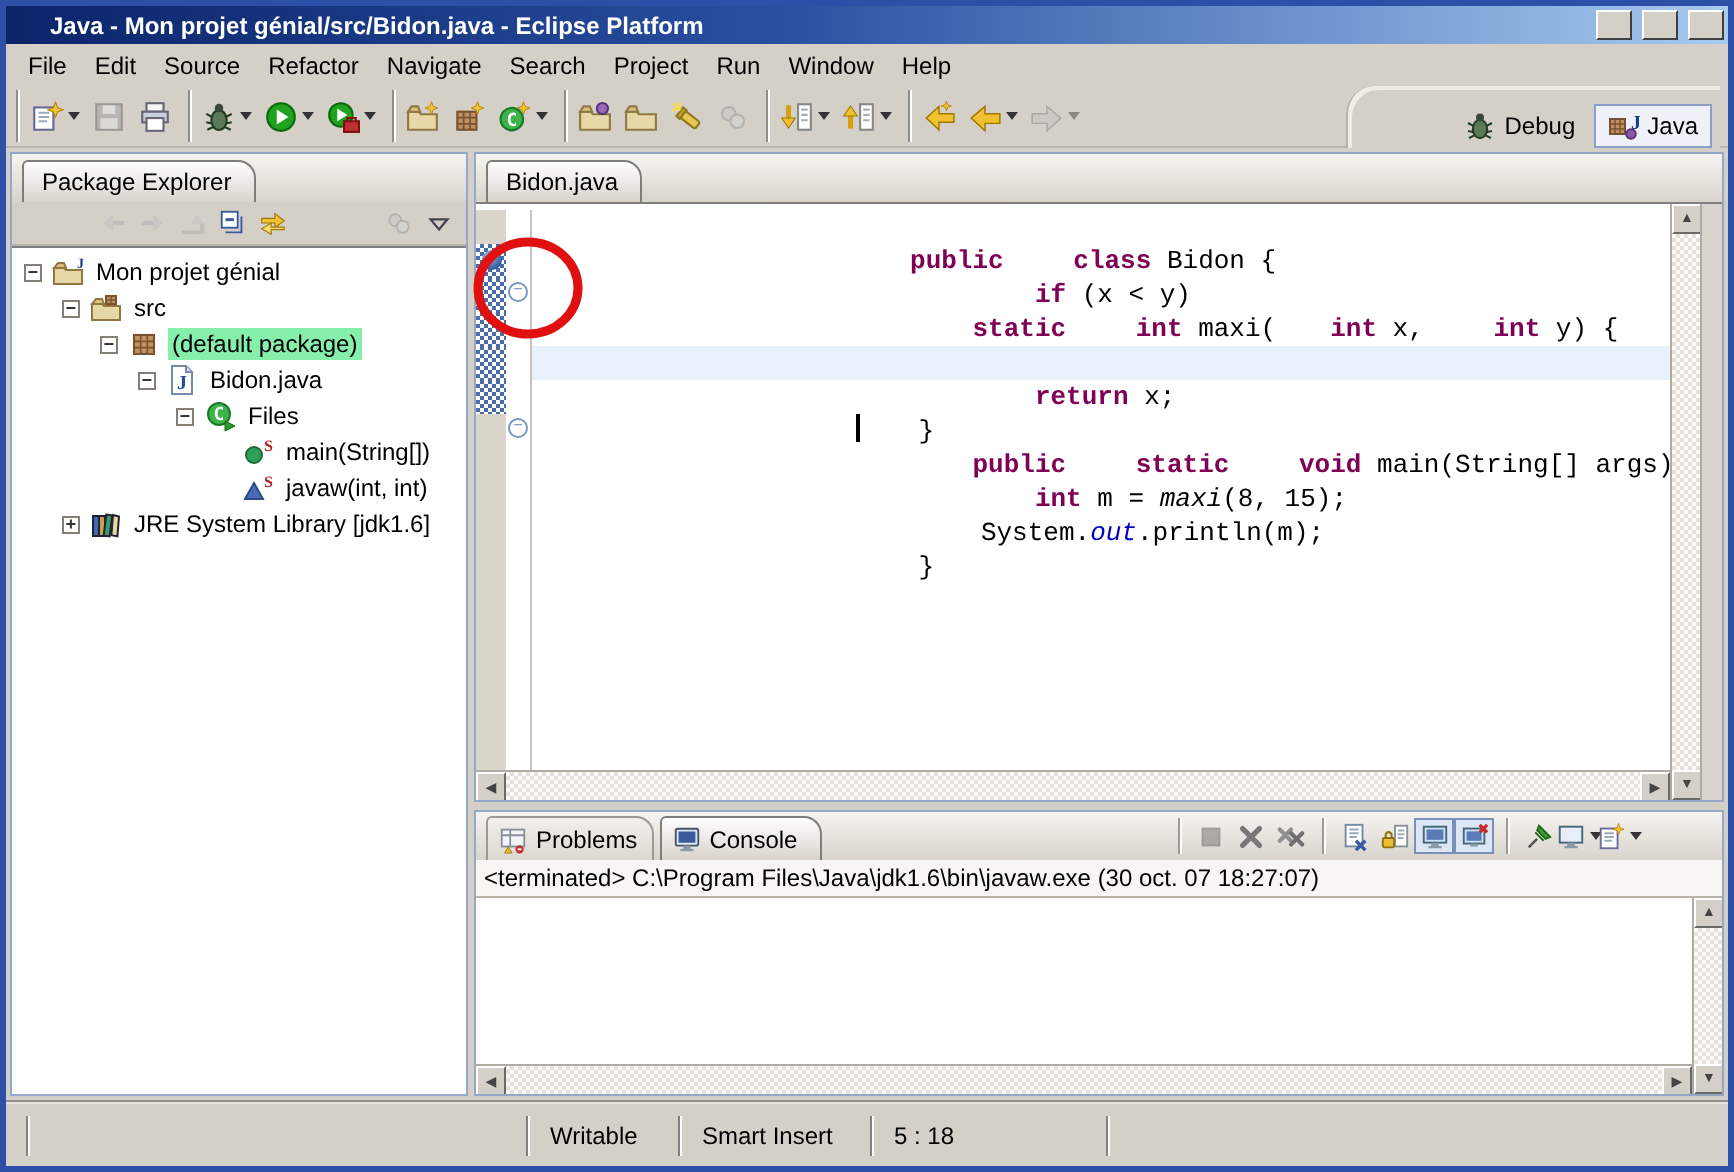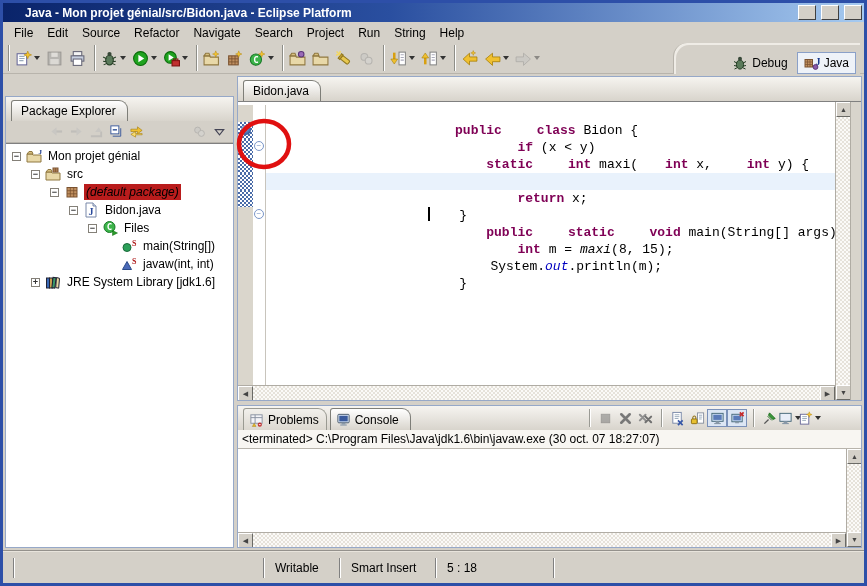--- a/index.html
+++ b/index.html
@@ -32,21 +32,21 @@
     border-left:1px solid #b8b4ac;border-radius:14px 0 0 0;background:#d4d0c8;box-shadow:inset 2px 2px 0 #efece6;height:31px;}
   .persp{display:flex;align-items:center;gap:4px;padding:2px 6px;border:1px solid transparent;background:transparent;
     font-family:"Liberation Sans",sans-serif;font-size:12px;}
   .persp svg{width:16px;height:16px;}
   .persp.active{background:#eef2f8;border:1px solid #8aa0c8;}
   
   .workbench{height:476px;display:flex;padding:2px;gap:0;}
   .sash-v{width:3px;}
   .sash-h{height:4px;}
   .panel{border:1px solid #96a8c8;background:#d4d0c8;display:flex;flex-direction:column;overflow:hidden;}
-  .left-panel{width:229px;flex:0 0 auto;margin-top:20px;}
+  .left-panel{width:229px;flex:0 0 auto;}
   .right-col{flex:1;display:flex;flex-direction:column;min-width:0;}
   .editor-panel{height:325px;flex:0 0 auto;}
   .console-panel{flex:1;}
   
   .view-tabs{height:24px;display:flex;align-items:flex-end;background:linear-gradient(#f6f4f0,#d8d4cc);padding:0 2px;flex:0 0 auto;}
   .vtab{display:flex;align-items:center;gap:4px;padding:3px 7px 3px 5px;margin-left:3px;white-space:nowrap;
     border:1px solid #9a9a92;border-bottom:none;border-radius:3px 9px 0 0;background:linear-gradient(#f2f0ec,#dcd8d0);}
   .vtab.active{background:linear-gradient(#ffffff,#d8d4cc);border-color:#7e7e78;}
   .vtab svg{width:15px;height:15px;}
   .vt-right{margin-left:auto;align-self:center;display:flex;align-items:center;gap:2px;padding-right:2px;}
@@ -61,21 +61,21 @@
   .vtb-group{display:flex;align-items:center;margin-left:6px;padding-left:5px;border-left:1px solid #9a9a94;box-shadow:inset 1px 0 0 #fff;height:18px;}
   
   .tree{flex:1;background:#fff;border-top:1px solid #808080;overflow:hidden;padding:3px 0 0 4px;}
   .tree-row{display:flex;align-items:center;height:18px;white-space:nowrap;}
   .expander{width:9px;height:9px;flex:0 0 auto;border:1px solid #848078;background:#fff;margin:0 5px 0 2px;
     font:bold 9px/8px "Liberation Mono",monospace;text-align:center;color:#333;}
   .expander:empty{border-color:transparent;background:transparent;}
   .ticon{width:16px;height:16px;flex:0 0 auto;margin-right:4px;}
   .ticon svg{width:16px;height:16px;}
   .tlabel{padding:1px 2px;}
-  .tree-row.selected .tlabel{background:#b91c1c;font-style:italic;}
+  .tree-row.selected .tlabel{background:#86efac;}
   
   .editor-body{flex:1;display:flex;background:#fff;border-top:1px solid #808080;min-height:0;}
   .e-main{flex:1;display:flex;flex-direction:column;min-width:0;}
   .code{display:flex;flex-direction:column;padding-top:3px;}
   .cl{display:flex;height:17px;flex:0 0 auto;}
   .cl-ruler{width:15px;flex:0 0 auto;background:#dad6cc;}
   .cl-ruler.range{background-color:#fff;
     background-image:linear-gradient(45deg,#4a6ca8 25%,transparent 25%,transparent 75%,#4a6ca8 75%),
                      linear-gradient(45deg,#4a6ca8 25%,transparent 25%,transparent 75%,#4a6ca8 75%);
     background-size:4px 4px;background-position:0 0,2px 2px;}
@@ -146,21 +146,21 @@
       <span class="menu-item">Refactor</span>
 
       <span class="menu-item">Navigate</span>
 
       <span class="menu-item">Search</span>
 
       <span class="menu-item">Project</span>
 
       <span class="menu-item">Run</span>
 
-      <span class="menu-item">String</span>
+      <span class="menu-item">Window</span>
 
       <span class="menu-item">Help</span>
     </div>
 
   <div class="toolbar">
     <div style="display:flex;align-items:center;">
 
         <div class="tb-group">
 
             <span class="tb-btn">

